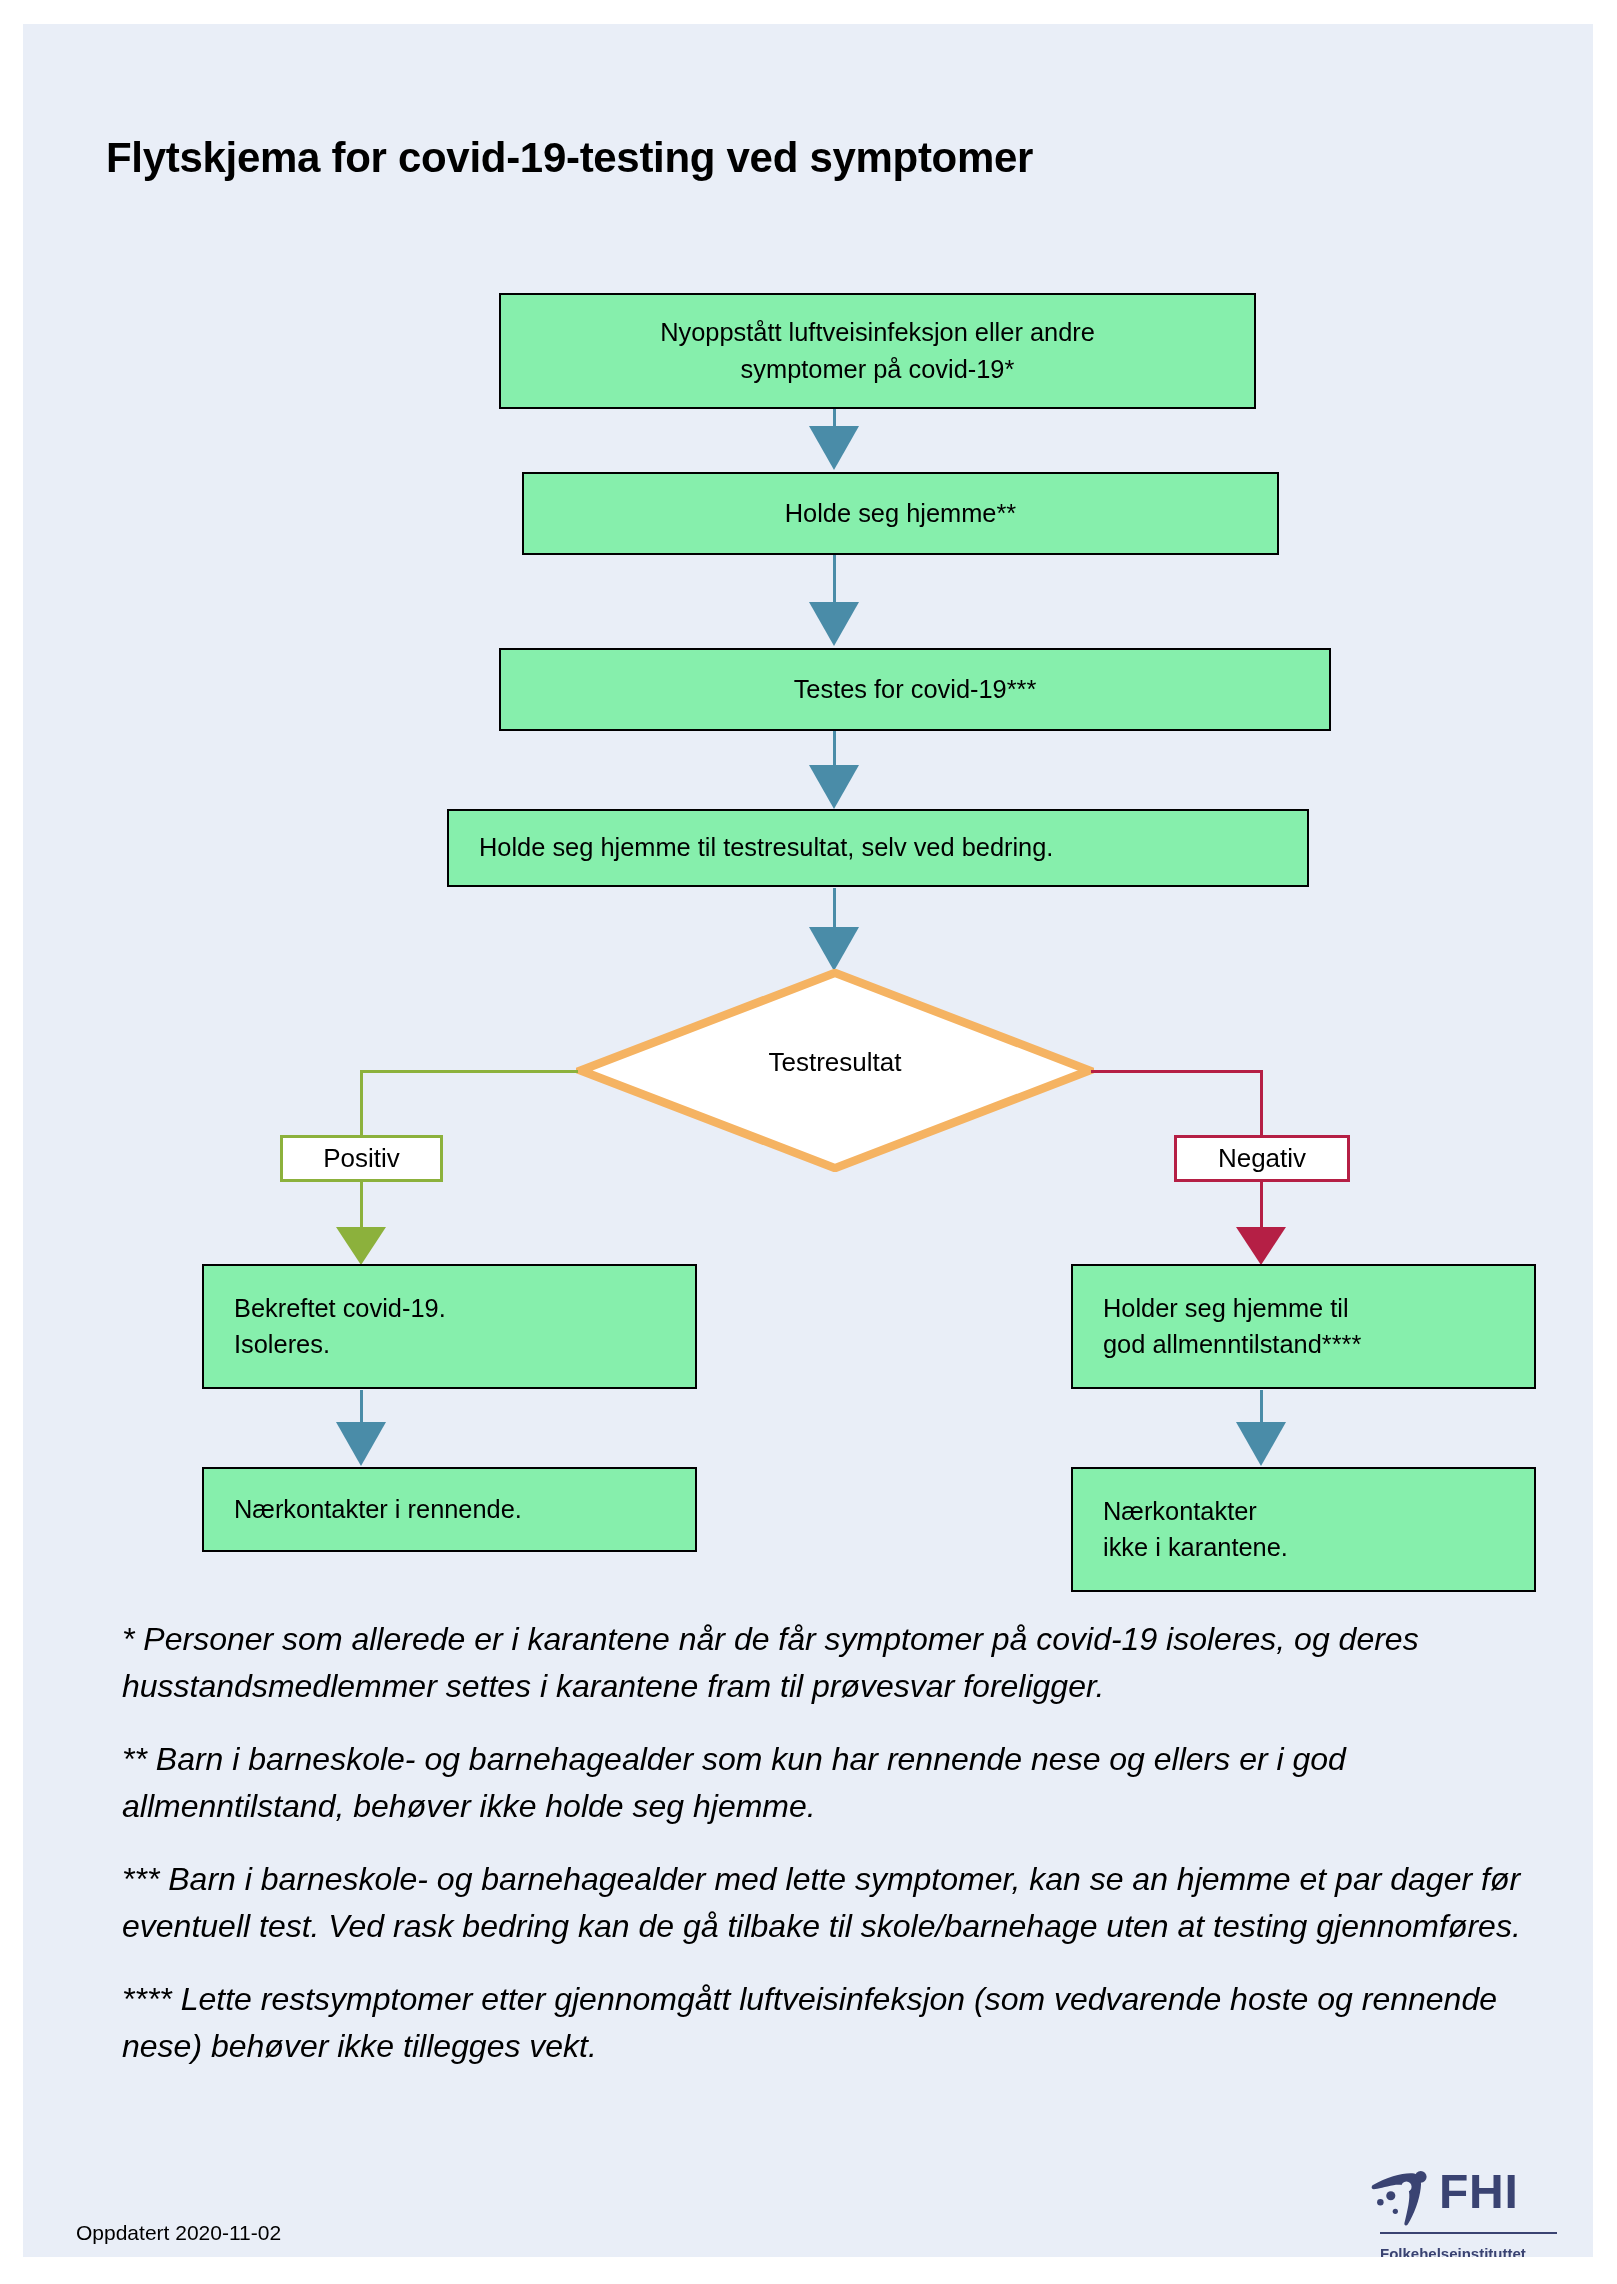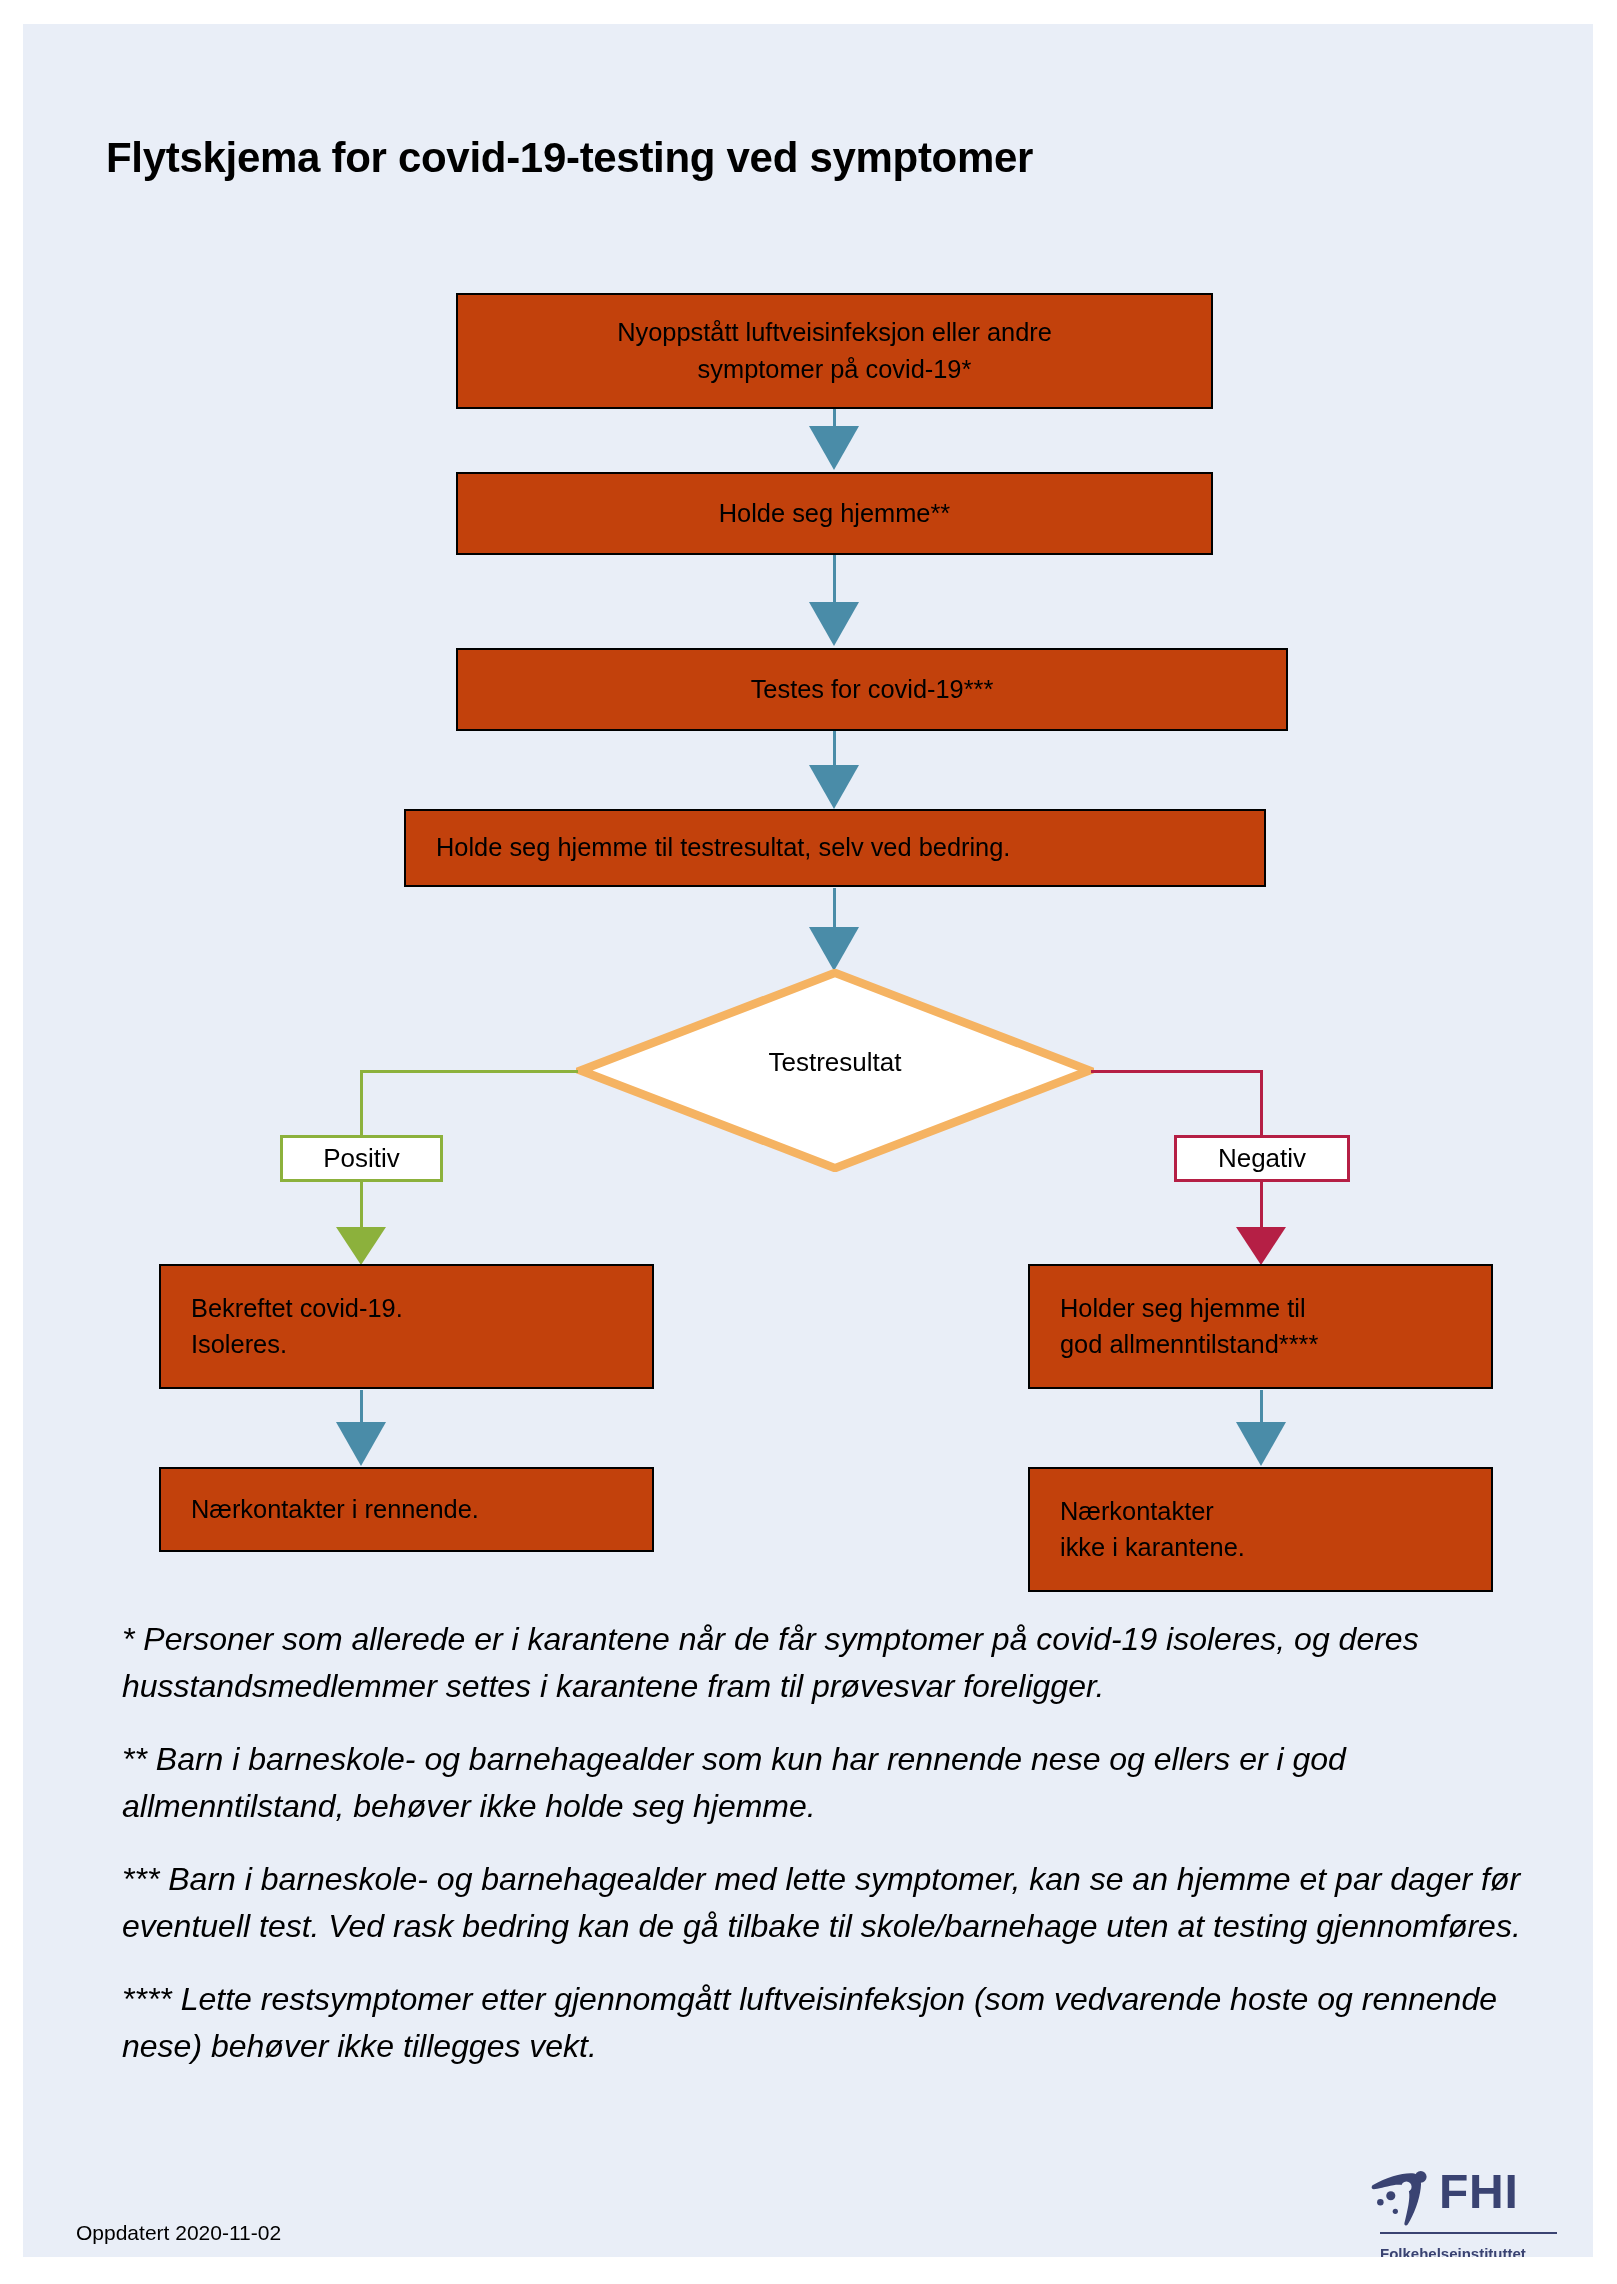--- a/index.html
+++ b/index.html
@@ -5,28 +5,28 @@
   html,body{margin:0;padding:0;background:#ffffff;}
   body{width:1617px;height:2284px;position:relative;
        font-family:"Liberation Sans","DejaVu Sans",sans-serif;}
   #panel{position:absolute;left:23px;top:23.5px;width:1570px;height:2233px;
          background:#e9eef7;overflow:hidden;}
 
   #title{position:absolute;left:83px;top:110px;width:1434px;
          font-size:42px;font-weight:bold;color:#000;letter-spacing:-0.3px;}
 
   
-  .pbox{position:absolute;background:#c2410c;border:2.6px solid #000000;
+  .pbox{position:absolute;background:#86efac;border:2.6px solid #000000;
         box-sizing:border-box;display:flex;align-items:center;
         justify-content:center;text-align:center;color:#000;
-        font-size:25.4px;line-height:1.42;}
+        font-size:25.4px;line-height:1.42;margin-left:43px;}
   .pbox.lefttext{justify-content:flex-start;text-align:left;padding-left:30px;}
 
   #box1{left:433px;top:269px;width:757px;height:116px;}
-  #box2{left:433px;top:448px;width:757px;height:83px;}
+  #box2{left:456px;top:448px;width:757px;height:83px;}
   #box3{left:433px;top:624px;width:832px;height:83px;}
   #box4{left:381px;top:785px;width:862px;height:78px;}
 
   #boxPos1{left:136px;top:1240px;width:495px;height:125px;}
   #boxPos2{left:136px;top:1443px;width:495px;height:85px;}
   #boxNeg1{left:1005px;top:1240px;width:465px;height:125px;}
   #boxNeg2{left:1005px;top:1443px;width:465px;height:125px;}
 
   
   #diamondWrap{position:absolute;left:553px;top:945px;width:518px;height:203px;}

